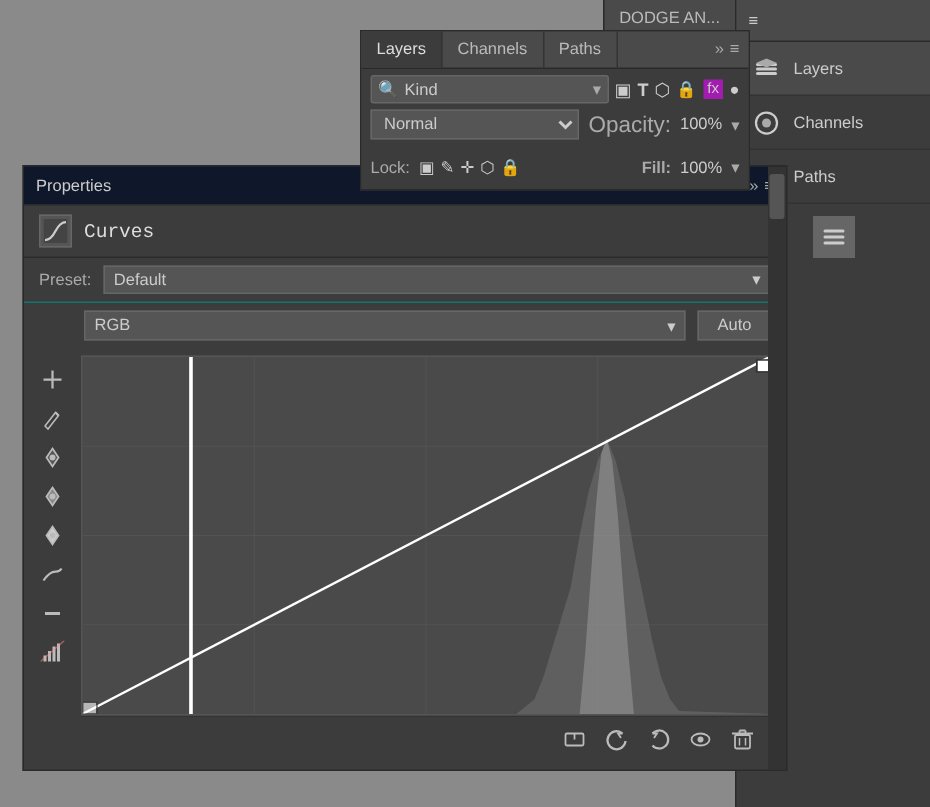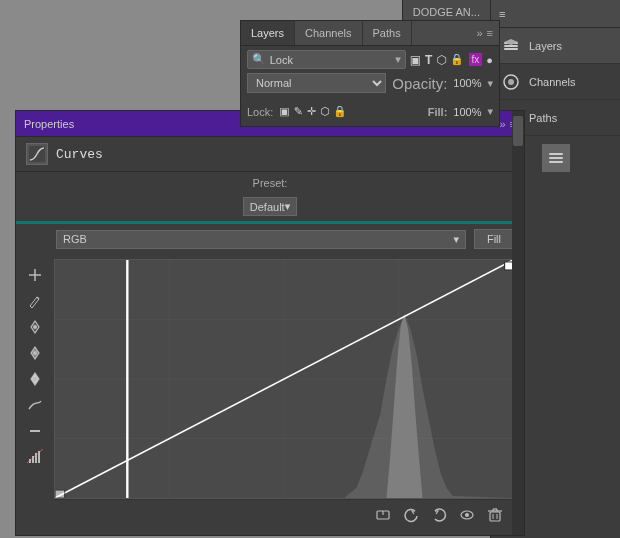--- a/index.html
+++ b/index.html
@@ -185,21 +185,21 @@
       position: absolute;
       top: 110px;
       left: 15px;
       width: 510px;
       background: #3c3c3c;
       z-index: 15;
       border: 1px solid #2a2a2a;
     }
 
     .props-title-bar {
-      background: #4c1d95;
+      background: #0f172a;
       height: 26px;
       display: flex;
       align-items: center;
       padding: 0 8px;
       gap: 6px;
       border-bottom: 1px solid #2a2a2a;
     }
 
     .props-title-icons {
       margin-left: auto;
@@ -231,41 +231,39 @@
     .curves-title {
       font-size: 13px;
       color: #ddd;
     }
 
     .preset-row {
       display: flex;
       align-items: center;
       gap: 8px;
       padding: 5px 10px;
-      border-bottom: 3px solid #0f766e;
-      flex-direction: column;
+      border-bottom: 1px solid #0f766e;
     }
 
     .preset-label { color: #aaa; font-size: 11px; }
 
     .preset-select {
       flex: 1;
       background: #555;
       border: 1px solid #666;
       color: #ccc;
       padding: 2px 6px;
       font-size: 11px;
       display: flex;
       align-items: center;
       justify-content: space-between;
     }
 
     .rgb-row {
       display: flex;
-      align-items: center;
       gap: 8px;
       padding: 5px 10px 5px 40px;
     }
 
     .rgb-select {
       flex: 1;
       background: #555;
       border: 1px solid #666;
       color: #ccc;
       padding: 2px 6px;
@@ -469,21 +467,21 @@
       <span style="cursor:pointer;">»</span>
       <span style="cursor:pointer;">≡</span>
     </div>
   </div>
 
   <div class="layers-controls">
 
     <div class="search-row">
       <div class="search-box">
         <span style="font-size:11px;">🔍</span>
-        <span class="kind-label">Lock</span>
+        <span class="kind-label">Kind</span>
         <span class="kind-arrow">▾</span>
       </div>
       <div class="icon-row">
         <span style="font-size:12px; cursor:pointer;">▣</span>
         <span style="font-size:12px; cursor:pointer; font-weight:bold;">T</span>
         <span style="font-size:12px; cursor:pointer;">⬡</span>
         <span style="font-size:11px; cursor:pointer;">🔒</span>
         <span style="font-size:10px; cursor:pointer; background:#a21caf; padding:1px 3px;">fx</span>
         <span style="font-size:11px; cursor:pointer;">●</span>
       </div>
@@ -540,21 +538,21 @@
       <span>Default</span>
       <span>▾</span>
     </div>
   </div>
 
   <div class="rgb-row">
     <div class="rgb-select">
       <span>RGB</span>
       <span>▾</span>
     </div>
-    <button class="auto-btn">Fill</button>
+    <button class="auto-btn">Auto</button>
   </div>
 
   <div class="curves-area">
 
     <div class="left-toolbar">
       <button class="tool-btn" title="Edit Points">
         <svg width="16" height="16" viewBox="0 0 16 16">
           <line x1="2" y1="8" x2="14" y2="8" stroke="#bbb" stroke-width="1.5"></line>
           <line x1="8" y1="2" x2="8" y2="14" stroke="#bbb" stroke-width="1.5"></line>
         </svg>

